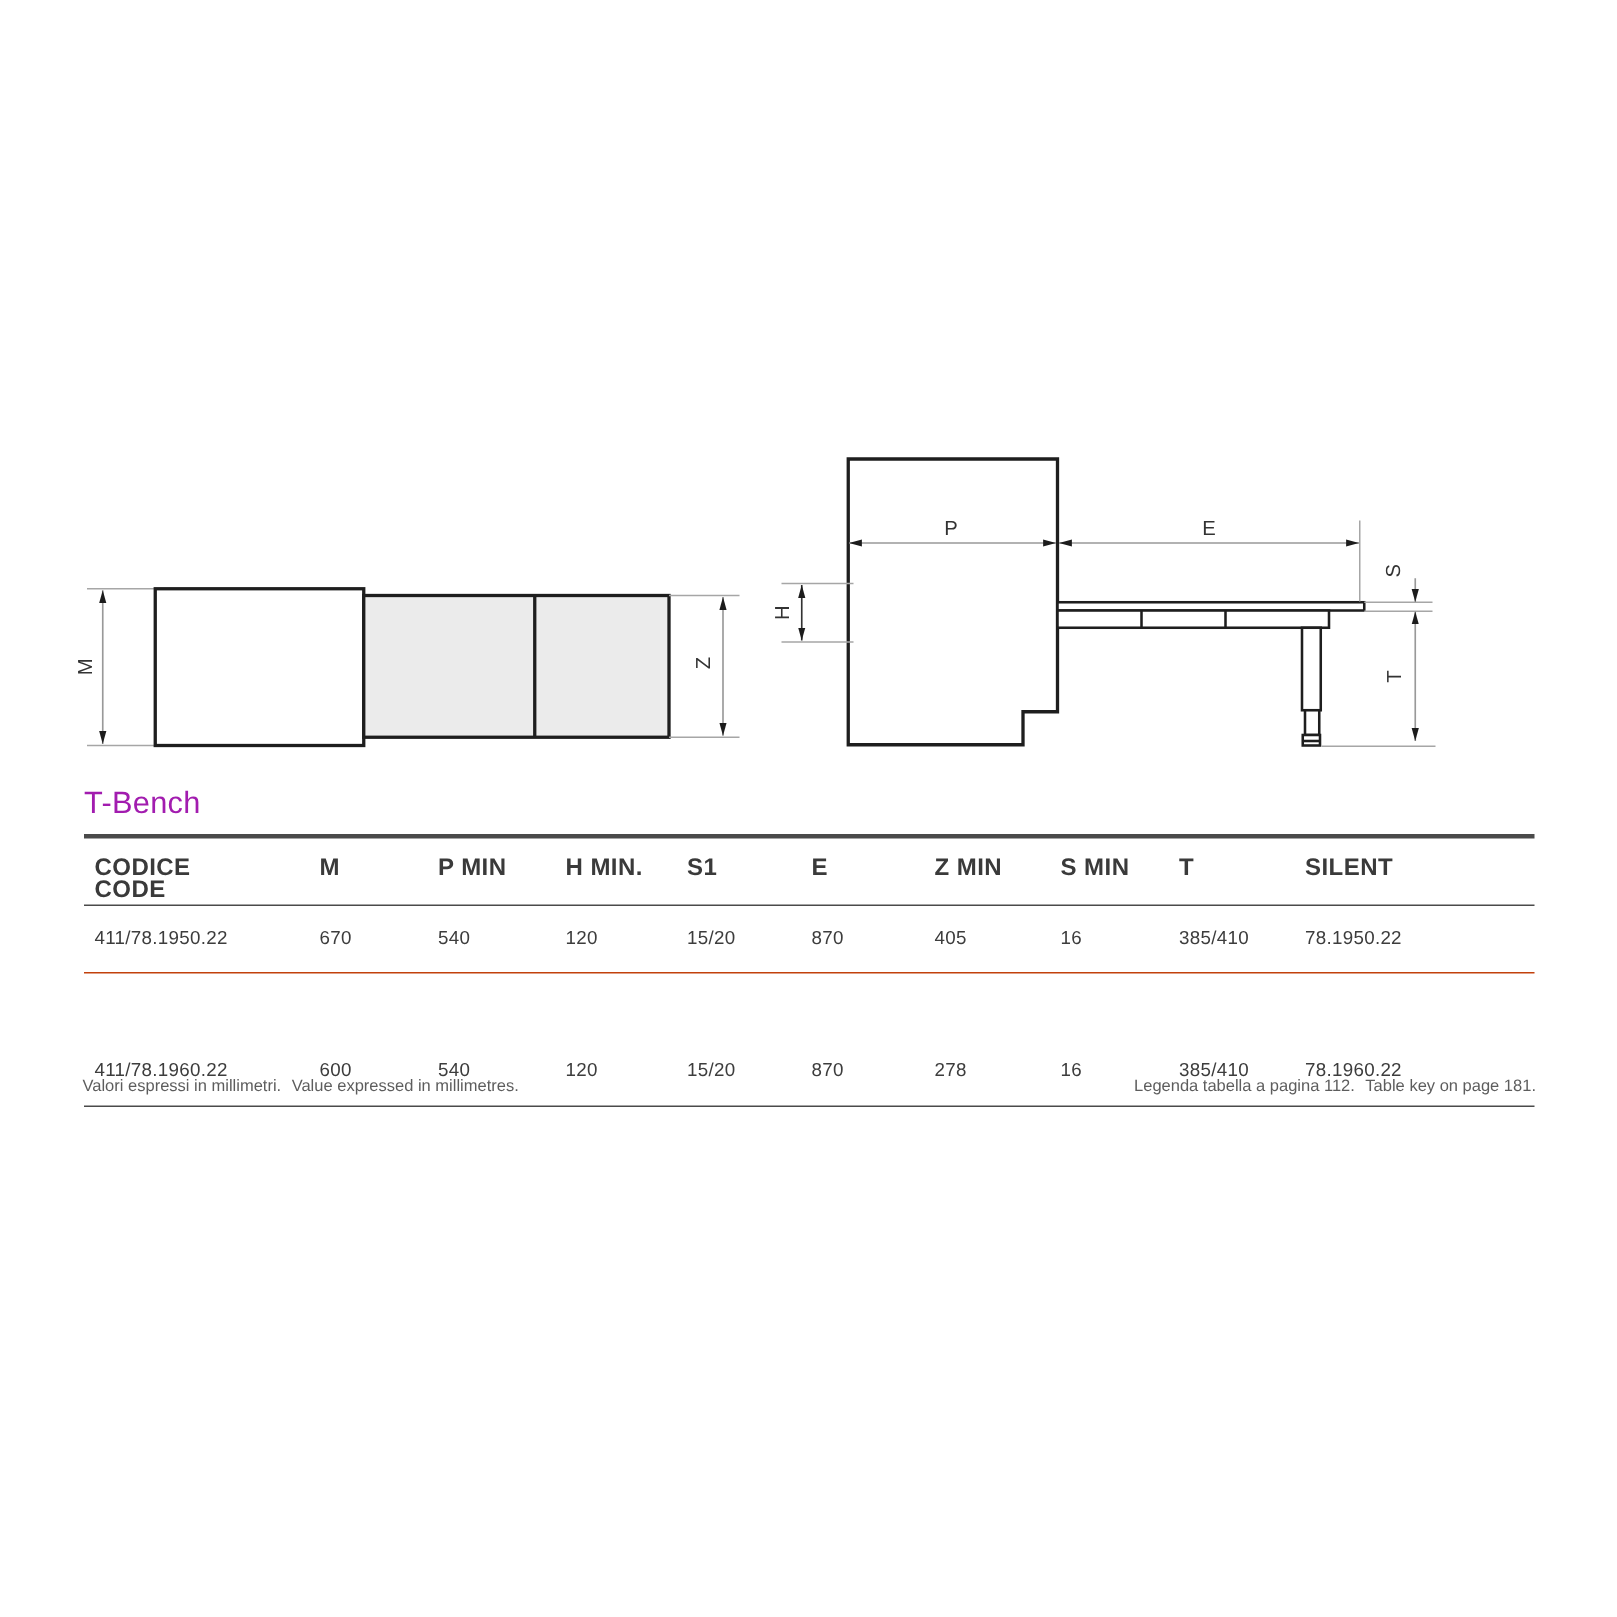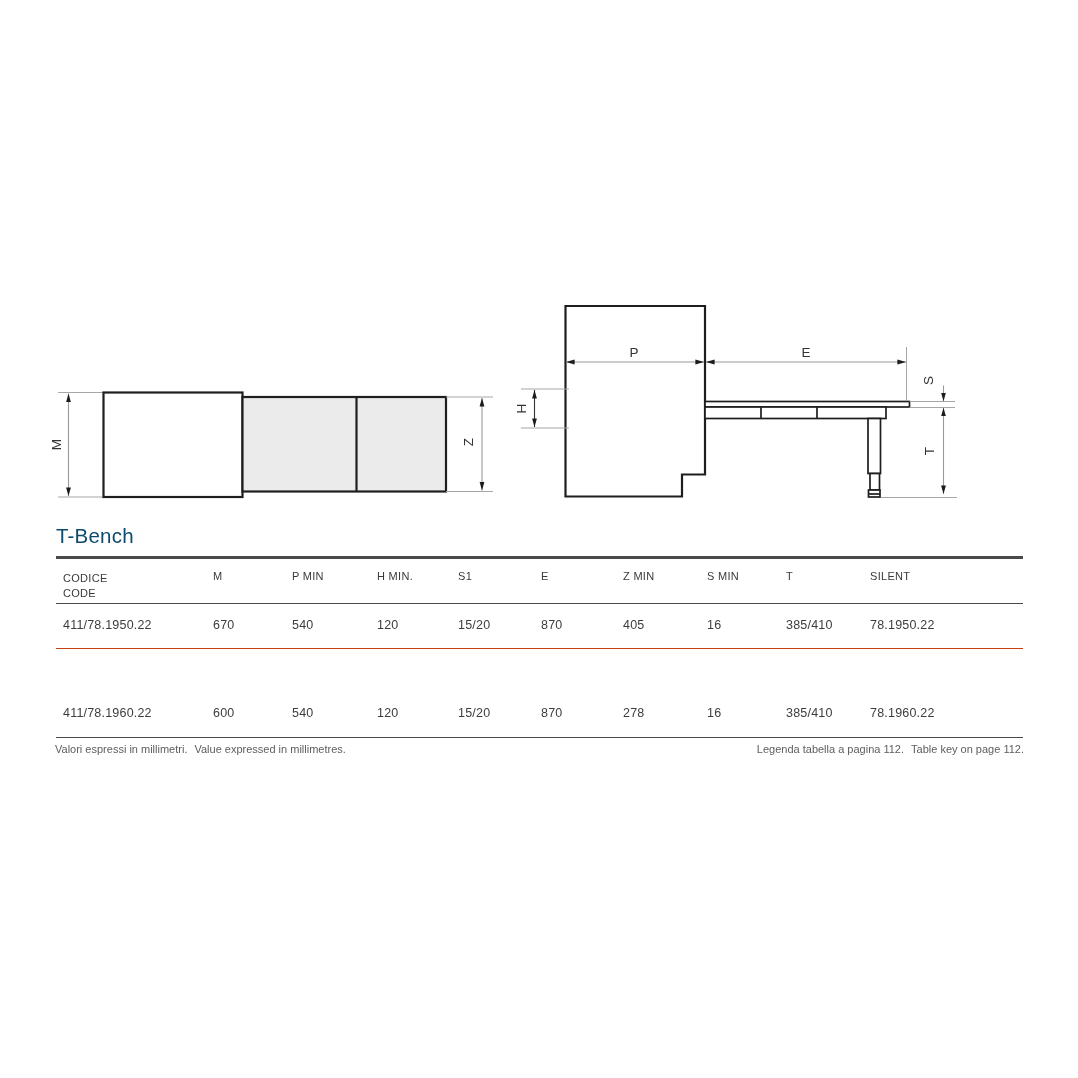--- a/index.html
+++ b/index.html
@@ -1,33 +1,33 @@
 <!DOCTYPE html>
 <html><head>
 <meta charset="utf-8">
 <style>
   html,body{margin:0;padding:0;background:#ffffff;}
   .sheet{position:relative;width:1078px;height:1078px;background:#ffffff;overflow:hidden;
          font-family:"Liberation Sans","DejaVu Sans",sans-serif;}
   .diagrams{position:absolute;left:0;top:0;width:1078px;height:520px;}
   .diagrams text{font-family:"Liberation Sans","DejaVu Sans",sans-serif;font-size:13.5px;fill:#333333;}
   .title{position:absolute;left:56px;top:524px;margin:0;font-size:20.5px;font-weight:400;
-         color:#0c4a6e;letter-spacing:0.2px;}
+         color:#a21caf;letter-spacing:0.2px;}
   .spec-table{position:absolute;left:56px;top:556px;width:967px;}
   .rule-top{position:absolute;left:0;top:0;width:967px;height:2.5px;background:#4a4a4a;}
   .thead{position:absolute;left:0;top:2.5px;width:967px;height:44px;border-bottom:1.5px solid #4a4a4a;}
-  .th{position:absolute;top:11px;font-size:11px;font-weight:normal;color:#3a3a3a;letter-spacing:0.3px;white-space:nowrap;}
+  .th{position:absolute;top:11px;font-size:16px;font-weight:bold;color:#3a3a3a;letter-spacing:0.3px;white-space:nowrap;}
   .th.two-line span{display:block;line-height:15px;}
   .trow{position:absolute;left:0;width:967px;height:44.5px;}
   .trow-1{top:47.5px;border-bottom:1px solid #c2410c;}
   .trow-2{top:92px;border-bottom:1.5px solid #4a4a4a;margin-top:44px;}
   .td{position:absolute;top:14px;font-size:12.5px;color:#3d3d3d;letter-spacing:0.2px;white-space:nowrap;}
   .c0{left:7px}.c1{left:157px}.c2{left:236px}.c3{left:321px}.c4{left:402px}
   .c5{left:485px}.c6{left:567px}.c7{left:651px}.c8{left:730px}.c9{left:814px}
-  .note{position:absolute;top:743px;font-size:11px;color:#5d5d5d;white-space:nowrap;}
+  .note{position:absolute;top:718px;font-size:11px;color:#5d5d5d;white-space:nowrap;}
   .note-left{left:55px;}
   .note-right{right:54px;text-align:right;}
   .note .sep{margin-left:7px;}
 </style>
 </head>
 <body>
 
 <div class="sheet">
 
   <svg class="diagrams" viewBox="0 0 1078 520">
@@ -143,16 +143,16 @@
       <span class="td c7">16</span>
       <span class="td c8">385/410</span>
       <span class="td c9">78.1960.22</span>
     </div>
   </div>
 
   <div class="note note-left">
     <span>Valori espressi in millimetri.</span><span class="sep">Value expressed in millimetres.</span>
   </div>
   <div class="note note-right">
-    <span>Legenda tabella a pagina 112.</span><span class="sep">Table key on page 112.</span>
+    <span>Legenda tabella a pagina 112.</span><span class="sep">Table key on page 181.</span>
   </div>
 
 </div>
 
 </body></html>

